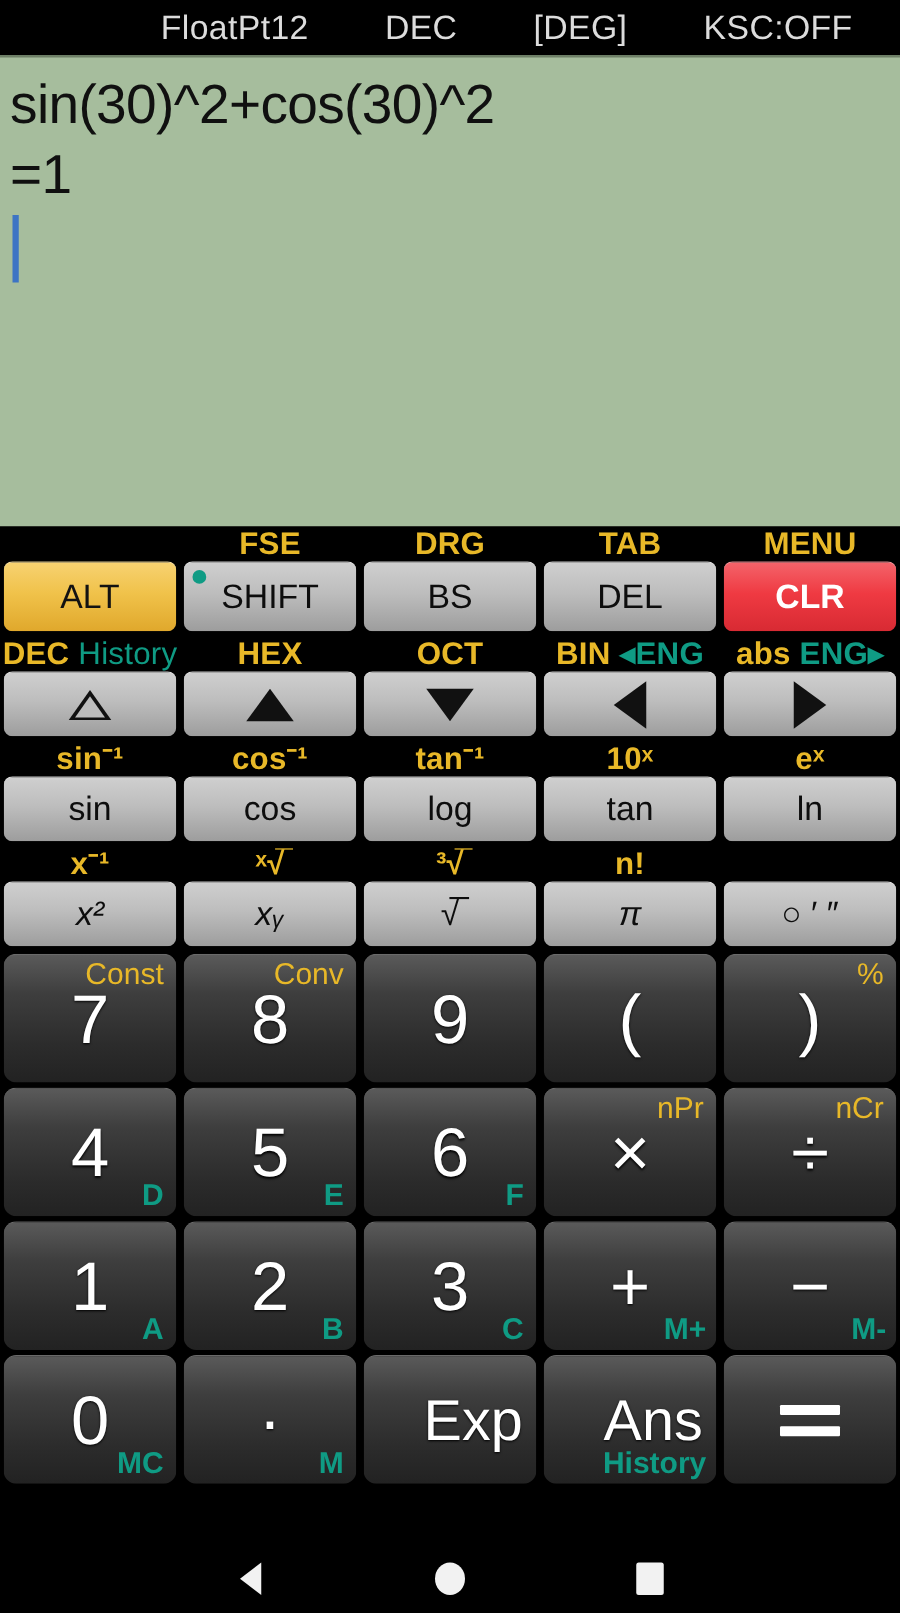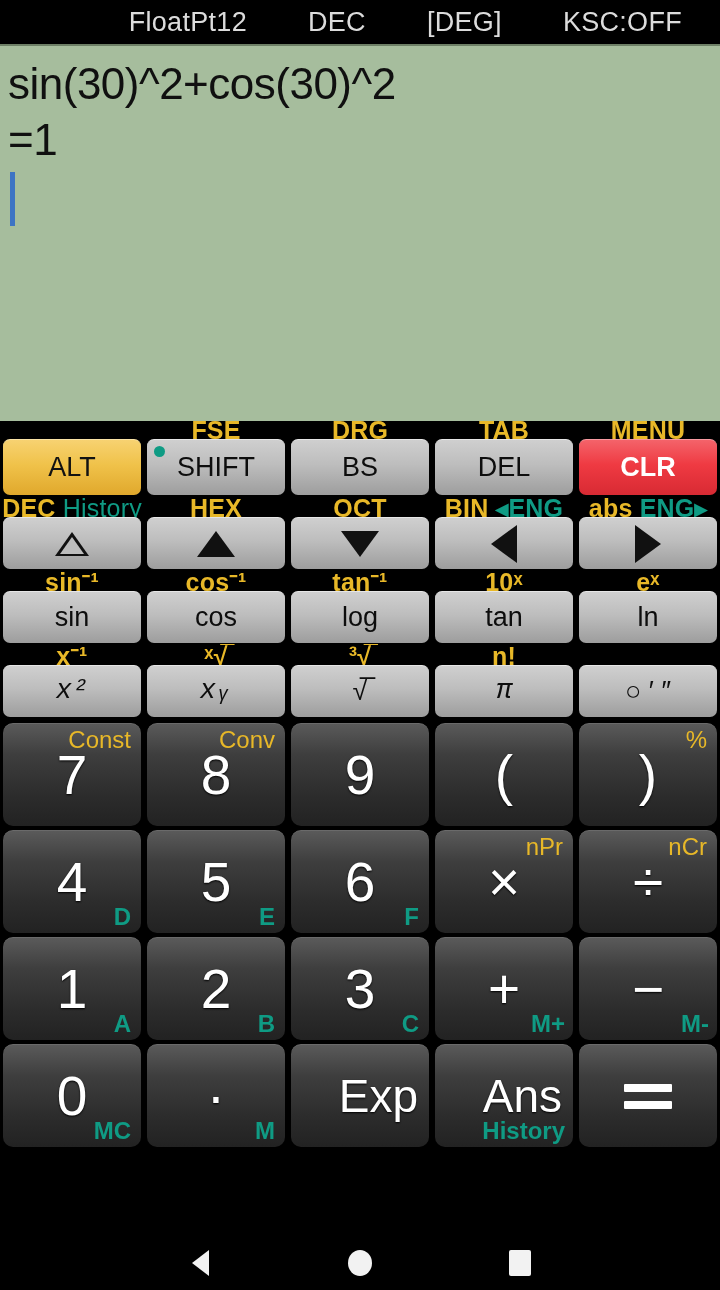--- a/index.html
+++ b/index.html
@@ -37,21 +37,21 @@
     margin-top:4px; margin-left:2px;
   }
 
   
   #keypad{ background:#000; padding:0; }
   .krow{ display:flex; width:720px; }
   .kcell{ flex:1 1 0; position:relative; }
 
   
   .lbl{
-    height:18px; display:flex; align-items:center; justify-content:center;
+    height:28px; display:flex; align-items:center; justify-content:center;
     font-size:25px; font-weight:bold; color:#e8b828; white-space:nowrap;
     letter-spacing:.2px; line-height:1;
   }
   .lbl .teal{ color:#0f9b84; font-weight:bold; }
   .lbl .gold{ color:#e8b828; }
   .lbl .hist{ color:#0f9b84; font-weight:normal; font-style:normal; }
 
   
   .key{
     margin:0 3px 4px 3px; height:56px; border-radius:7px;
@@ -91,21 +91,21 @@
   .dkey .main.small{ font-size:46px;margin-left:37px; }
   .dkey .tr{
     position:absolute; top:4px; right:10px;
     font-size:24px; color:#e8b828; font-weight:normal; line-height:1;
   }
   .dkey .br{
     position:absolute; bottom:4px; right:10px;
     font-size:24px; color:#0f9b84; font-weight:bold; line-height:1;
   }
   .dkey .br.wide{ right:8px; }
-  .ital{ font-style:italic; font-family:Liberation Mono, monospace; }
+  .ital{ font-style:italic; font-family:Liberation Sans, sans-serif; }
 
   
   #navbar{
     position:absolute; left:0; bottom:0; width:720px; height:55px;
     background:#000; display:flex; align-items:center; justify-content:center;
     gap:0;
   }
   #navbar .navslot{ width:160px; display:flex; align-items:center; justify-content:center; }
   .nav-back{
     width:0;height:0;border-top:13px solid transparent;border-bottom:13px solid transparent;

